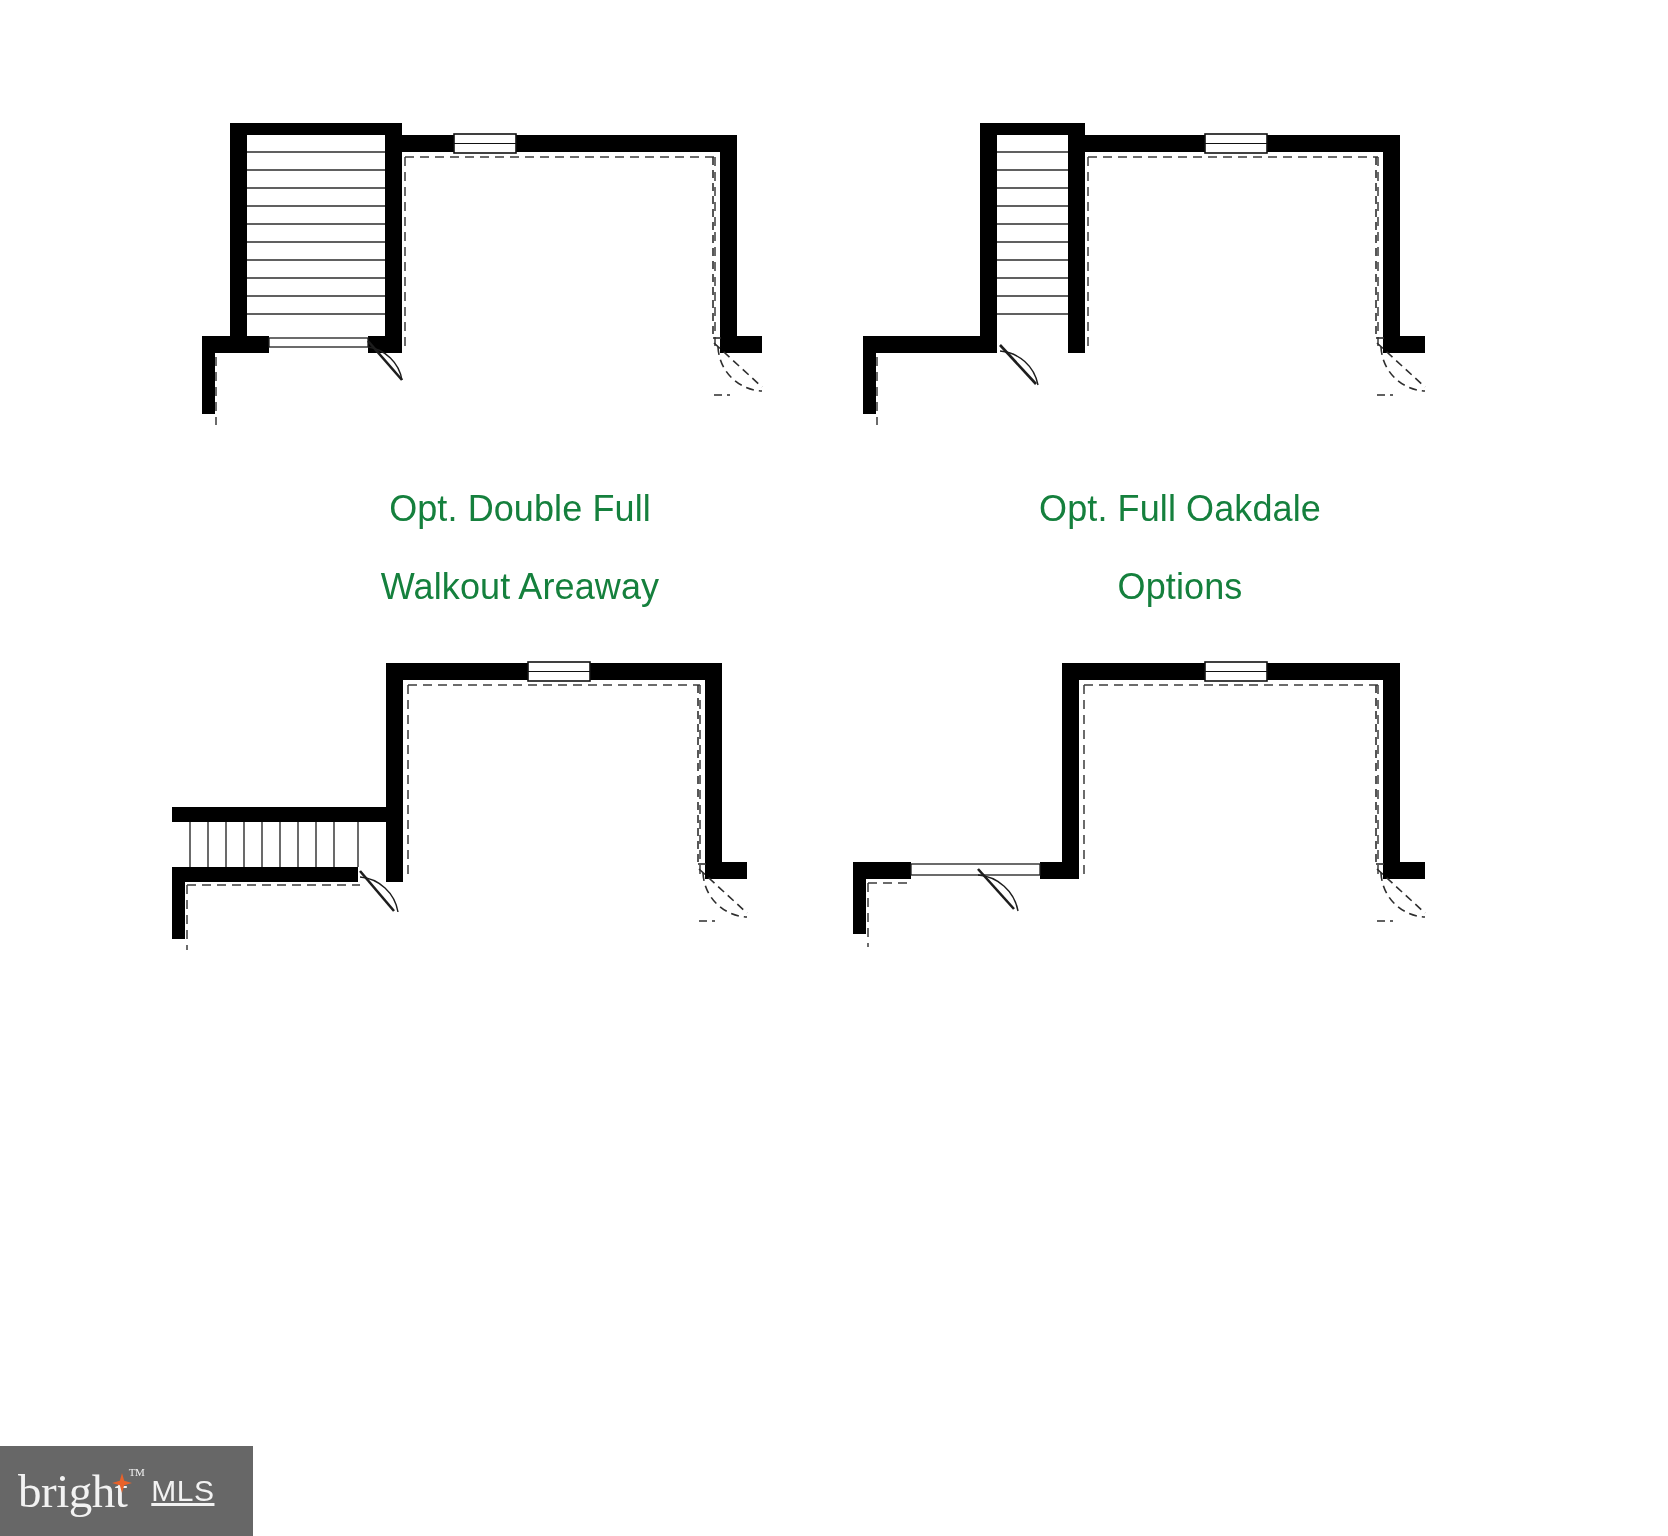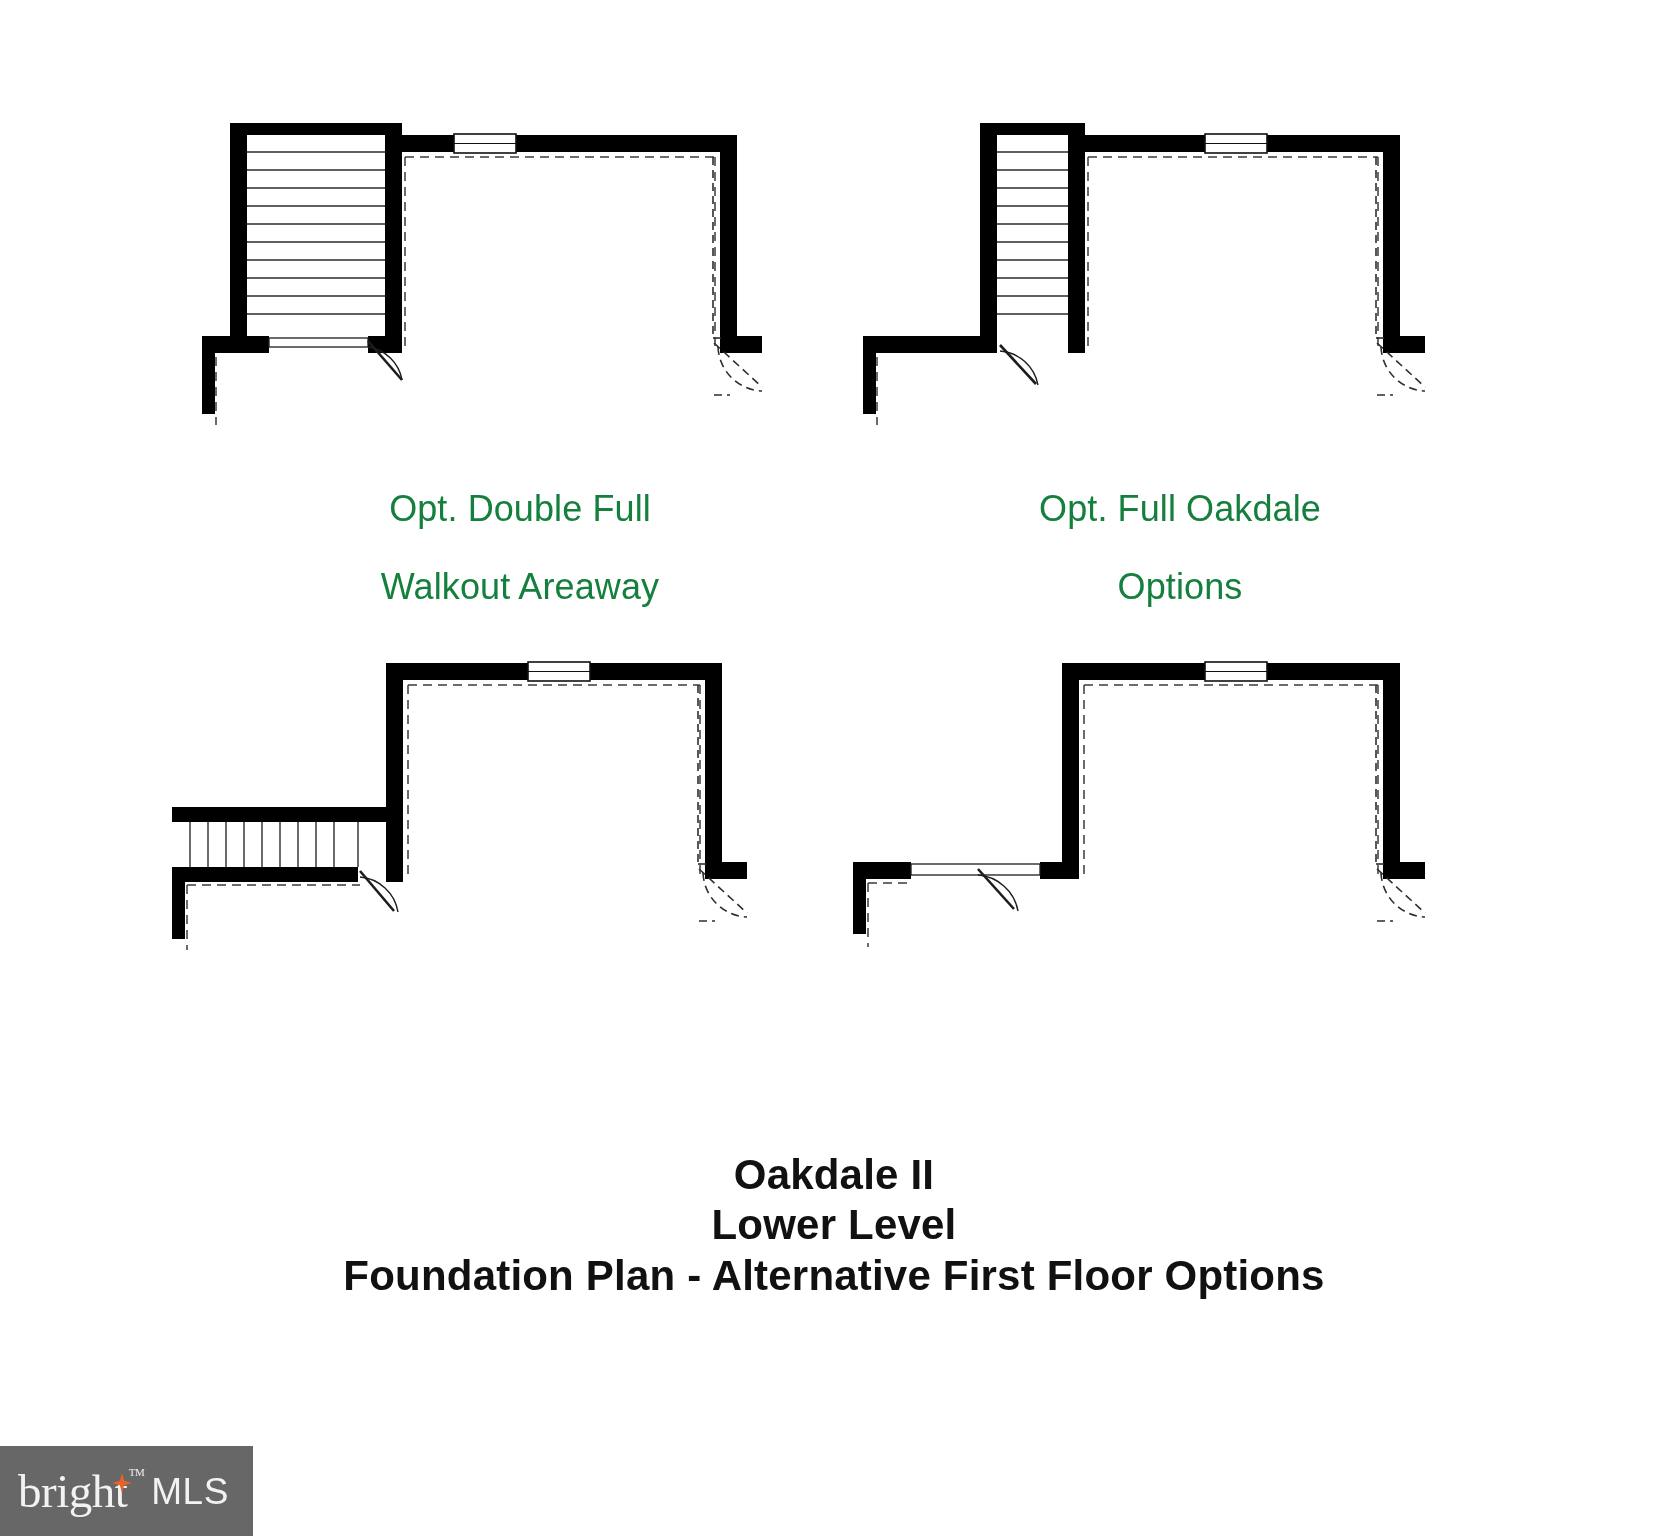--- a/index.html
+++ b/index.html
@@ -115,25 +115,26 @@
   .wm-tm {
     position: absolute;
     right: -17px;
     top: -1px;
     font-family: Liberation Serif, serif;
     font-size: 11px;
     color: #f2f2f2;
   }
   .wm-mls {
     font-family: "Liberation Sans", sans-serif;
-    font-size: 37px;
+    font-size: 30px;
     color: #f2f2f2;
     margin-left: 24px;
     letter-spacing: 0.5px;
     line-height: 1;
+    text-decoration: underline;
   }
 </style>
 </head>
 <body>
 
 <div id="sheet">
 
   <div class="plan-grid">
 
     <div class="plan-cell c1">
@@ -386,25 +387,20 @@
           <polyline points="586,249 599,249"></polyline>
           <line x1="587" y1="254" x2="635" y2="298"></line>
           <path d="M 591 258 A 46 46 0 0 0 635 302"></path>
           <polyline points="587,306 603,306"></polyline>
         </g>
       </svg>
     </div>
 
   </div>
 
-  <div class="title-block">
-    <div class="title-line l1">Oakdale II</div>
-    <div class="title-line l2">Lower Level</div>
-    <div class="title-line l3">Foundation Plan - Alternative First Floor Options</div>
-  </div>
 
   <div class="watermark">
     <span class="wm-bright">
       <span>bright</span>
       <svg class="wm-star" viewBox="0 0 24 24">
         <path d="M12 0 L14.6 9.4 L24 12 L14.6 14.6 L12 24 L9.4 14.6 L0 12 L9.4 9.4 Z" fill="#e8622a"></path>
       </svg>
       <span class="wm-tm">TM</span>
     </span>
     <span class="wm-mls">MLS</span>

